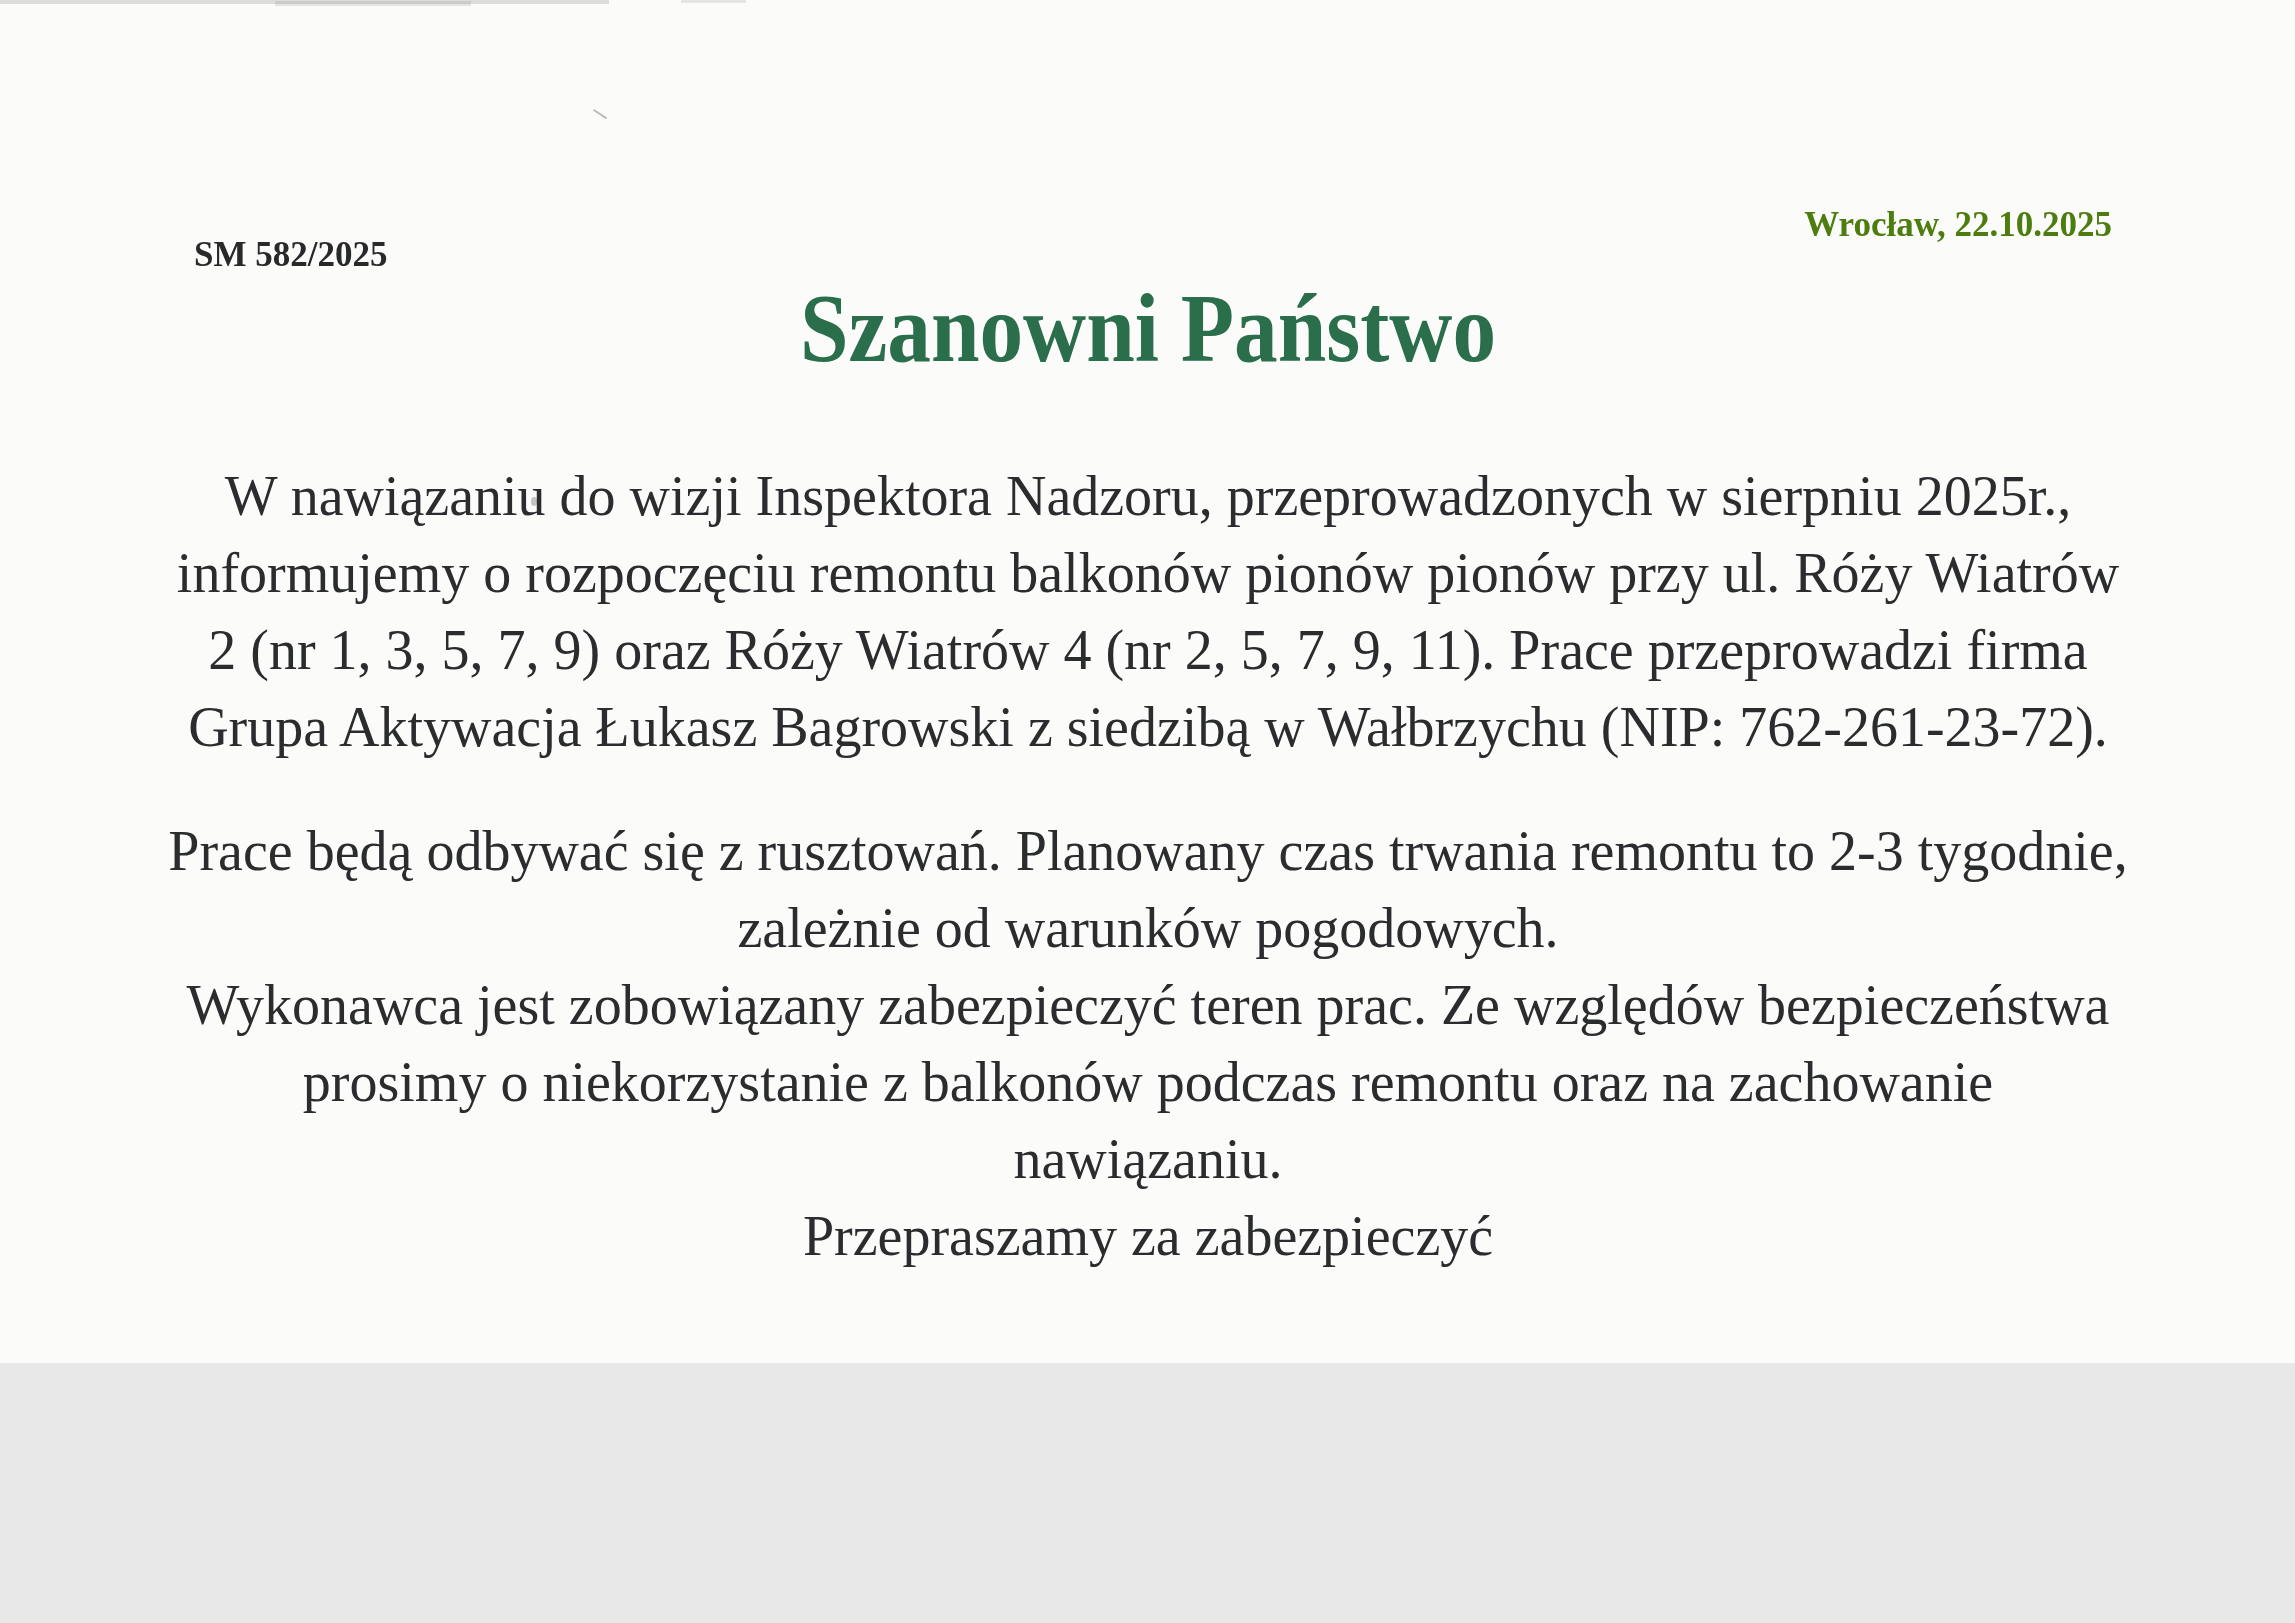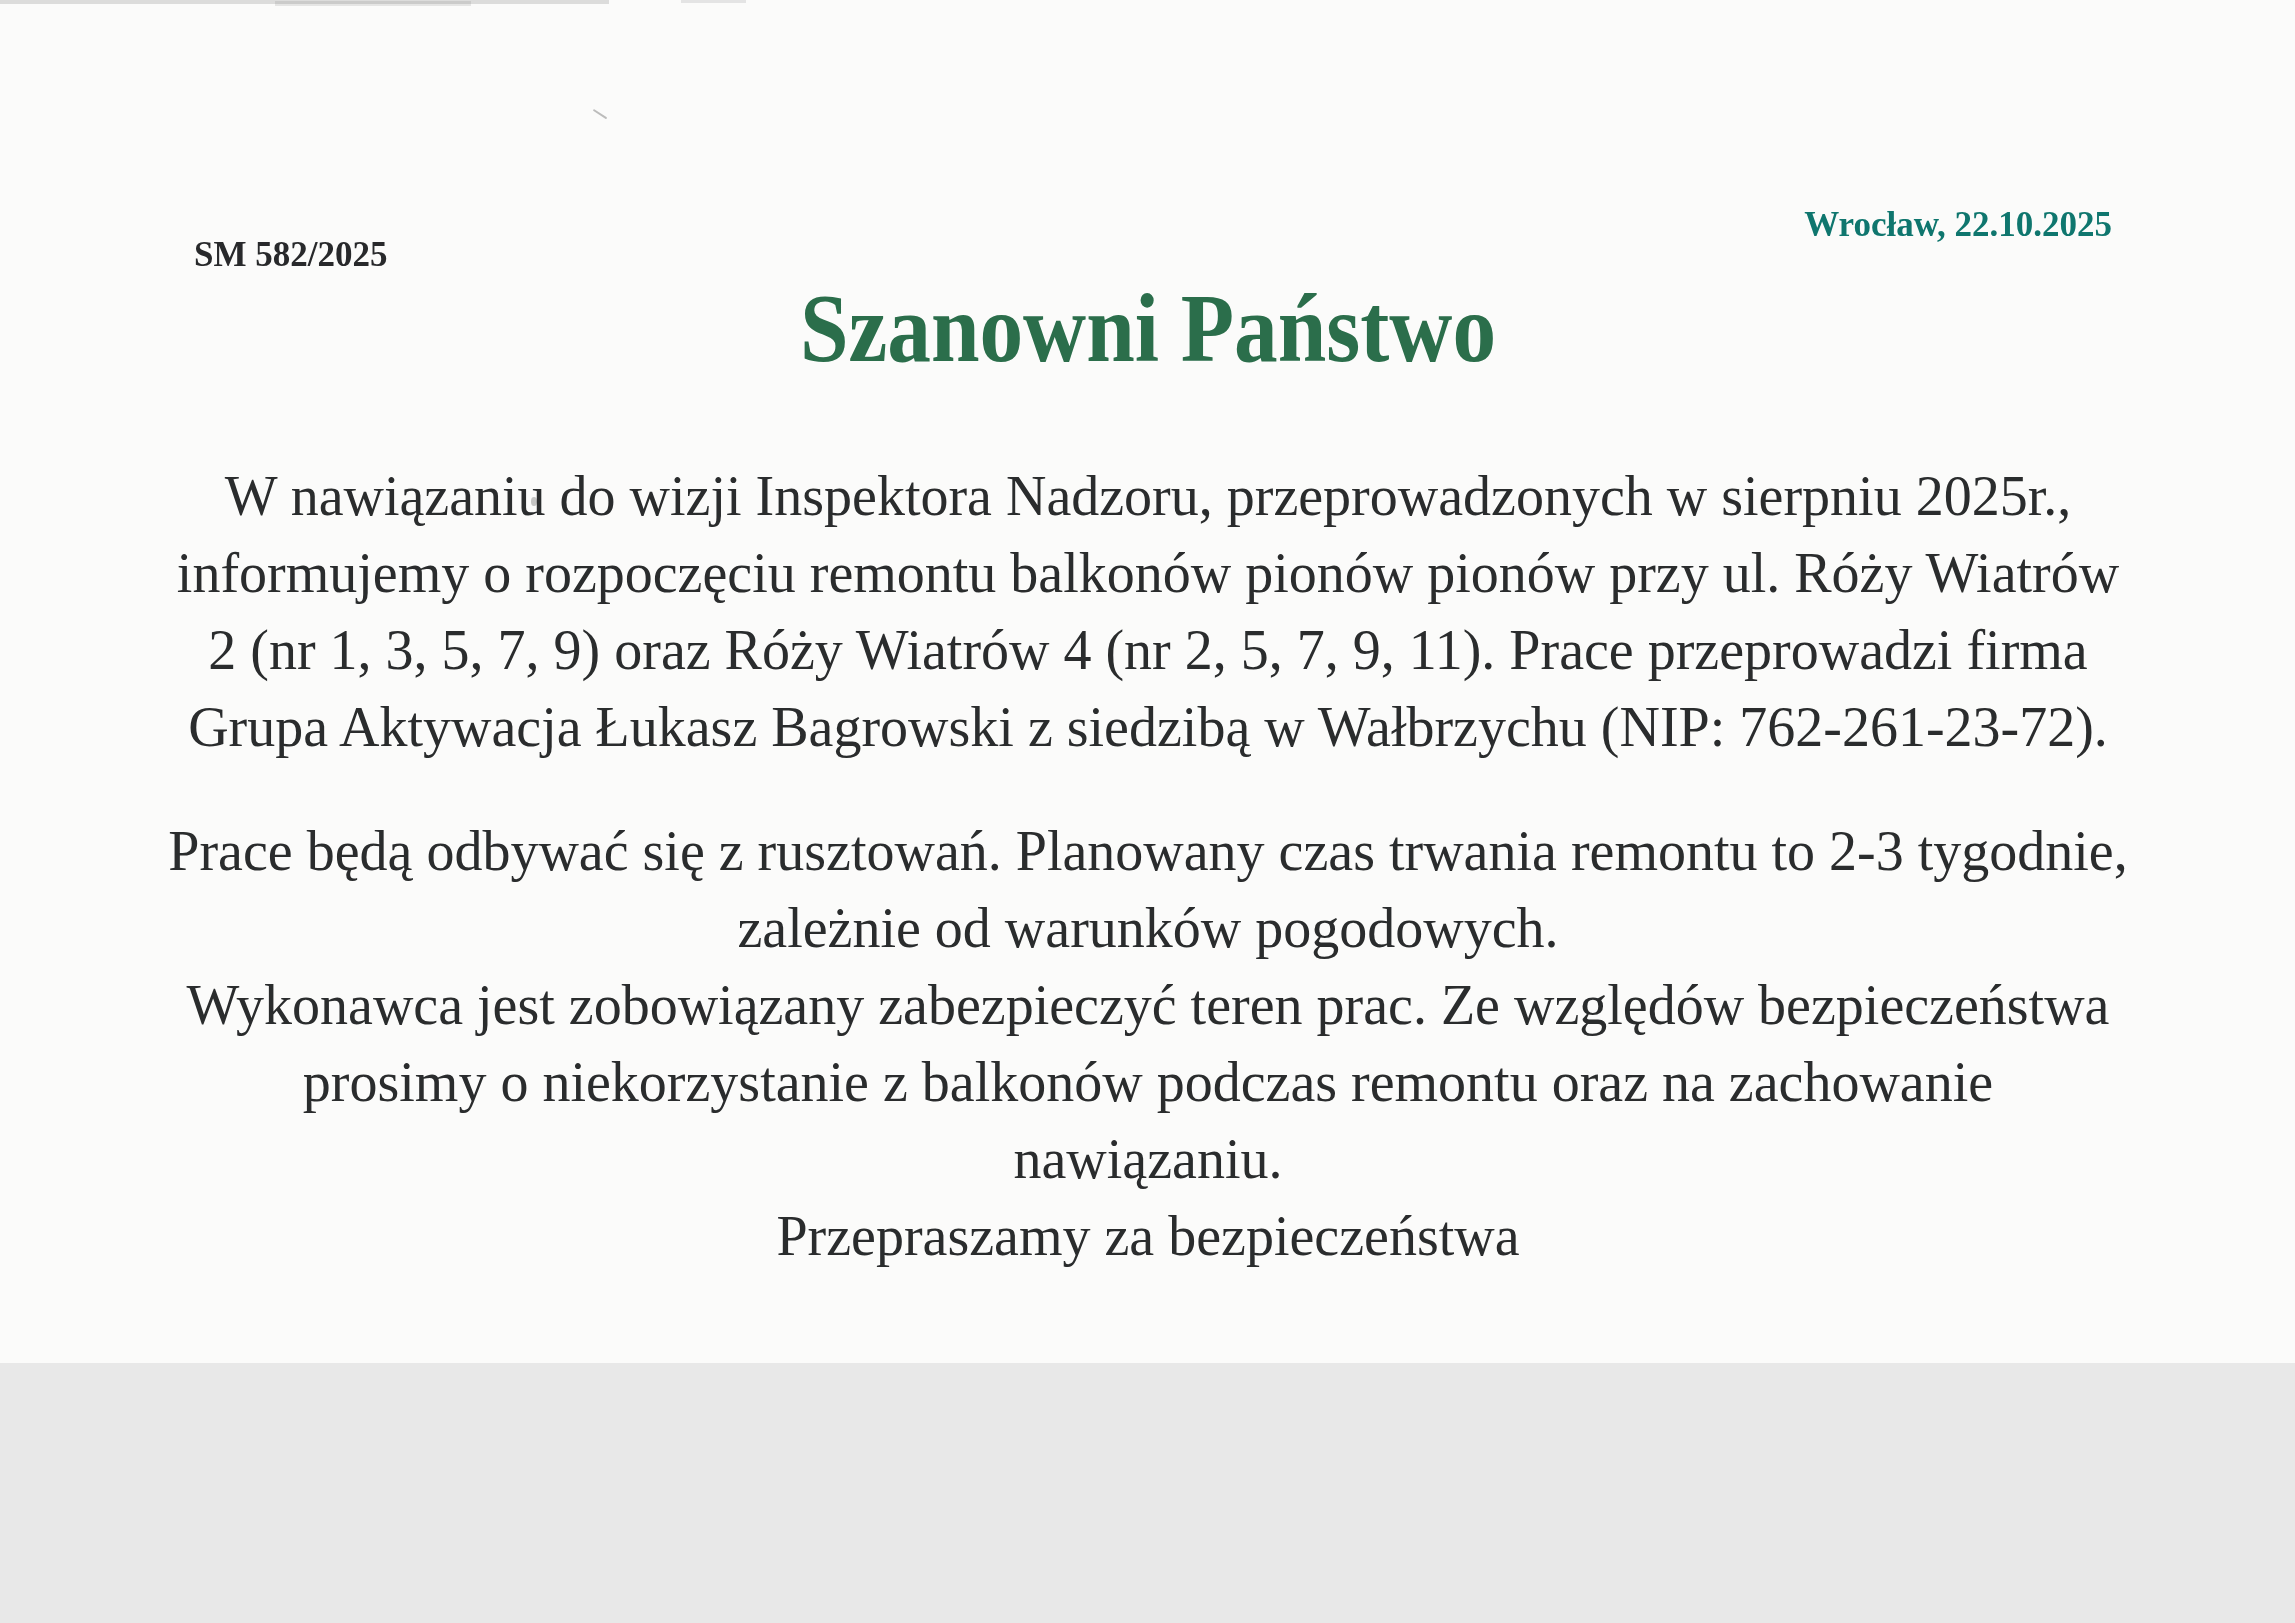--- a/index.html
+++ b/index.html
@@ -26,21 +26,21 @@
     color: #28292b;
     white-space: nowrap;
   }
   .place-date {
     position: absolute;
     right: 183px;
     top: 204px;
     font-size: 35px;
     font-weight: bold;
     line-height: 1.2;
-    color: #0f766e;
+    color: #4d7c0f;
     white-space: nowrap;
   }
   .letter-title {
     position: absolute;
     left: 166px;
     width: 1964px;
     top: 280px;
     margin: 0;
     text-align: center;
     font-size: 97px;
@@ -106,21 +106,21 @@
       <div class="line">Grupa Aktywacja Łukasz Bagrowski z siedzibą w Wałbrzychu (NIP: 762-261-23-72).</div>
     </div>
 
 
     <div class="para">
       <div class="line">Prace będą odbywać się z rusztowań. Planowany czas trwania remontu to 2-3 tygodnie,</div>
       <div class="line">zależnie od warunków pogodowych.</div>
       <div class="line">Wykonawca jest zobowiązany zabezpieczyć teren prac. Ze względów bezpieczeństwa</div>
       <div class="line">prosimy o niekorzystanie z balkonów podczas remontu oraz na zachowanie</div>
       <div class="line">nawiązaniu.</div>
-      <div class="line">Przepraszamy za bezpieczeństwa</div>
+      <div class="line">Przepraszamy za zabezpieczyć</div>
     </div>
 
   </div>
 
   <div class="signature">Zarząd MSM Instal</div>
 
   <div class="artifact smudge-a"></div>
   <div class="artifact smudge-b"></div>
   <div class="artifact smudge-c"></div>
   <div class="artifact tick-mark"></div>

